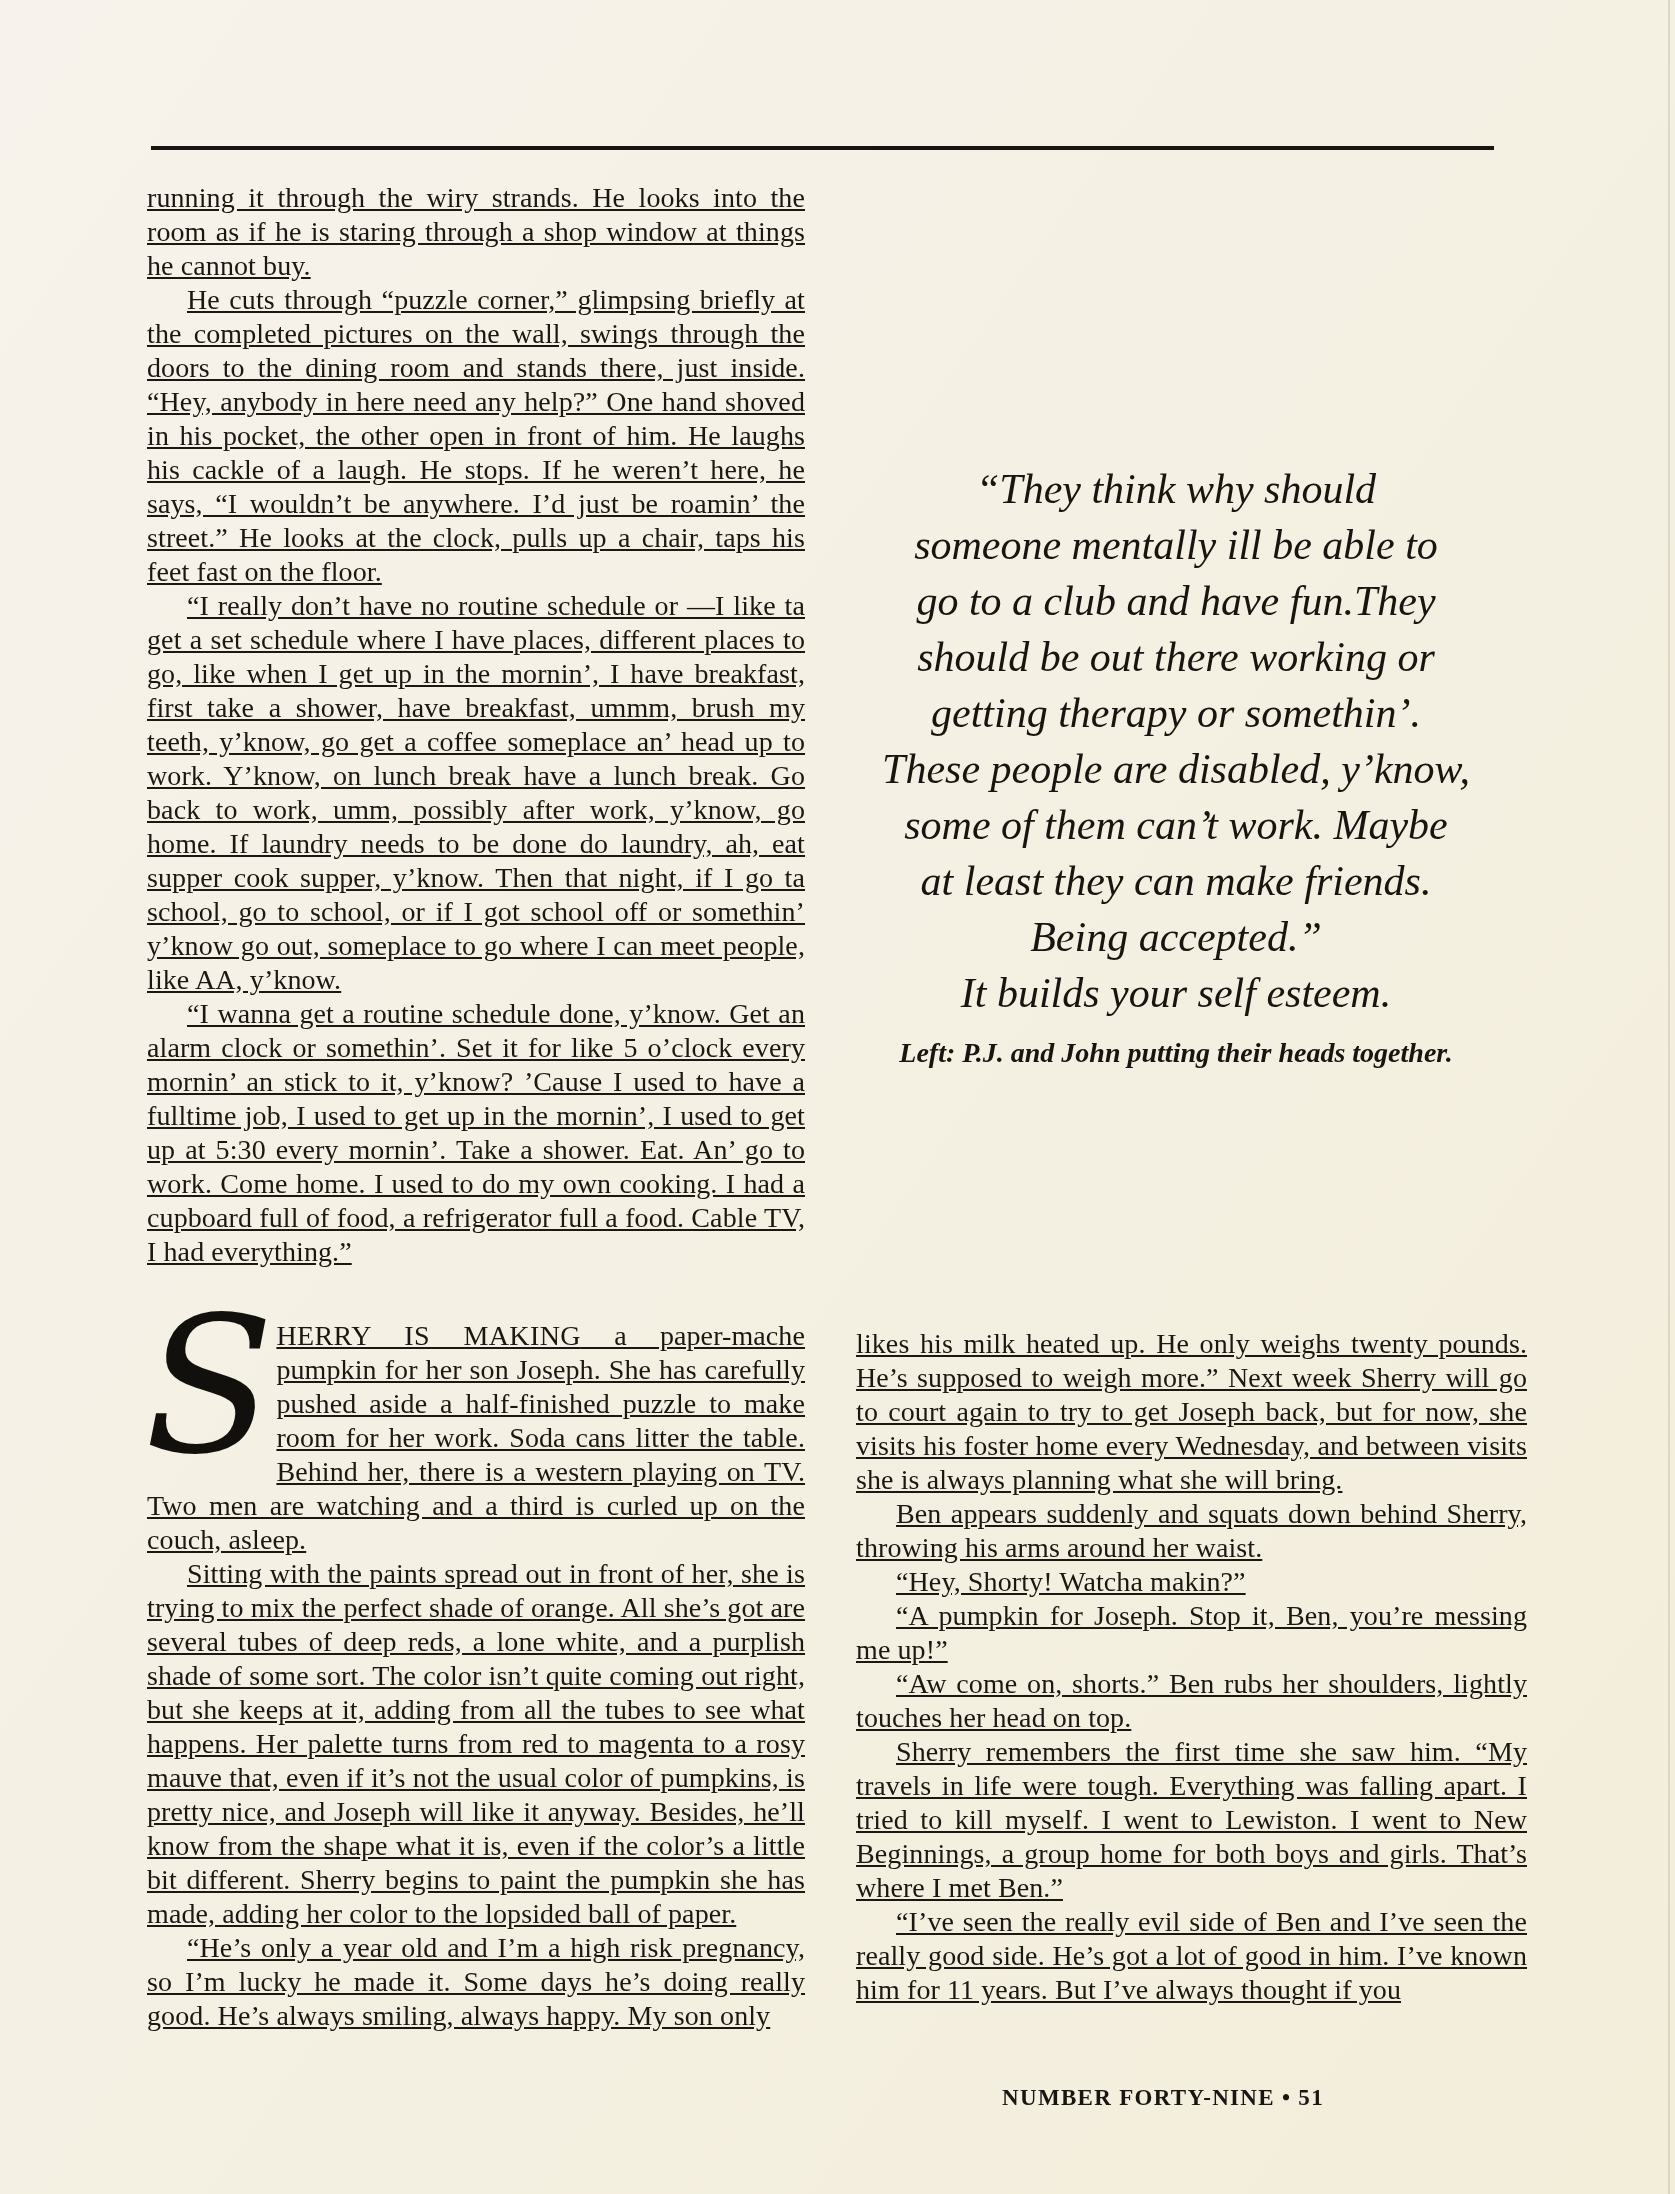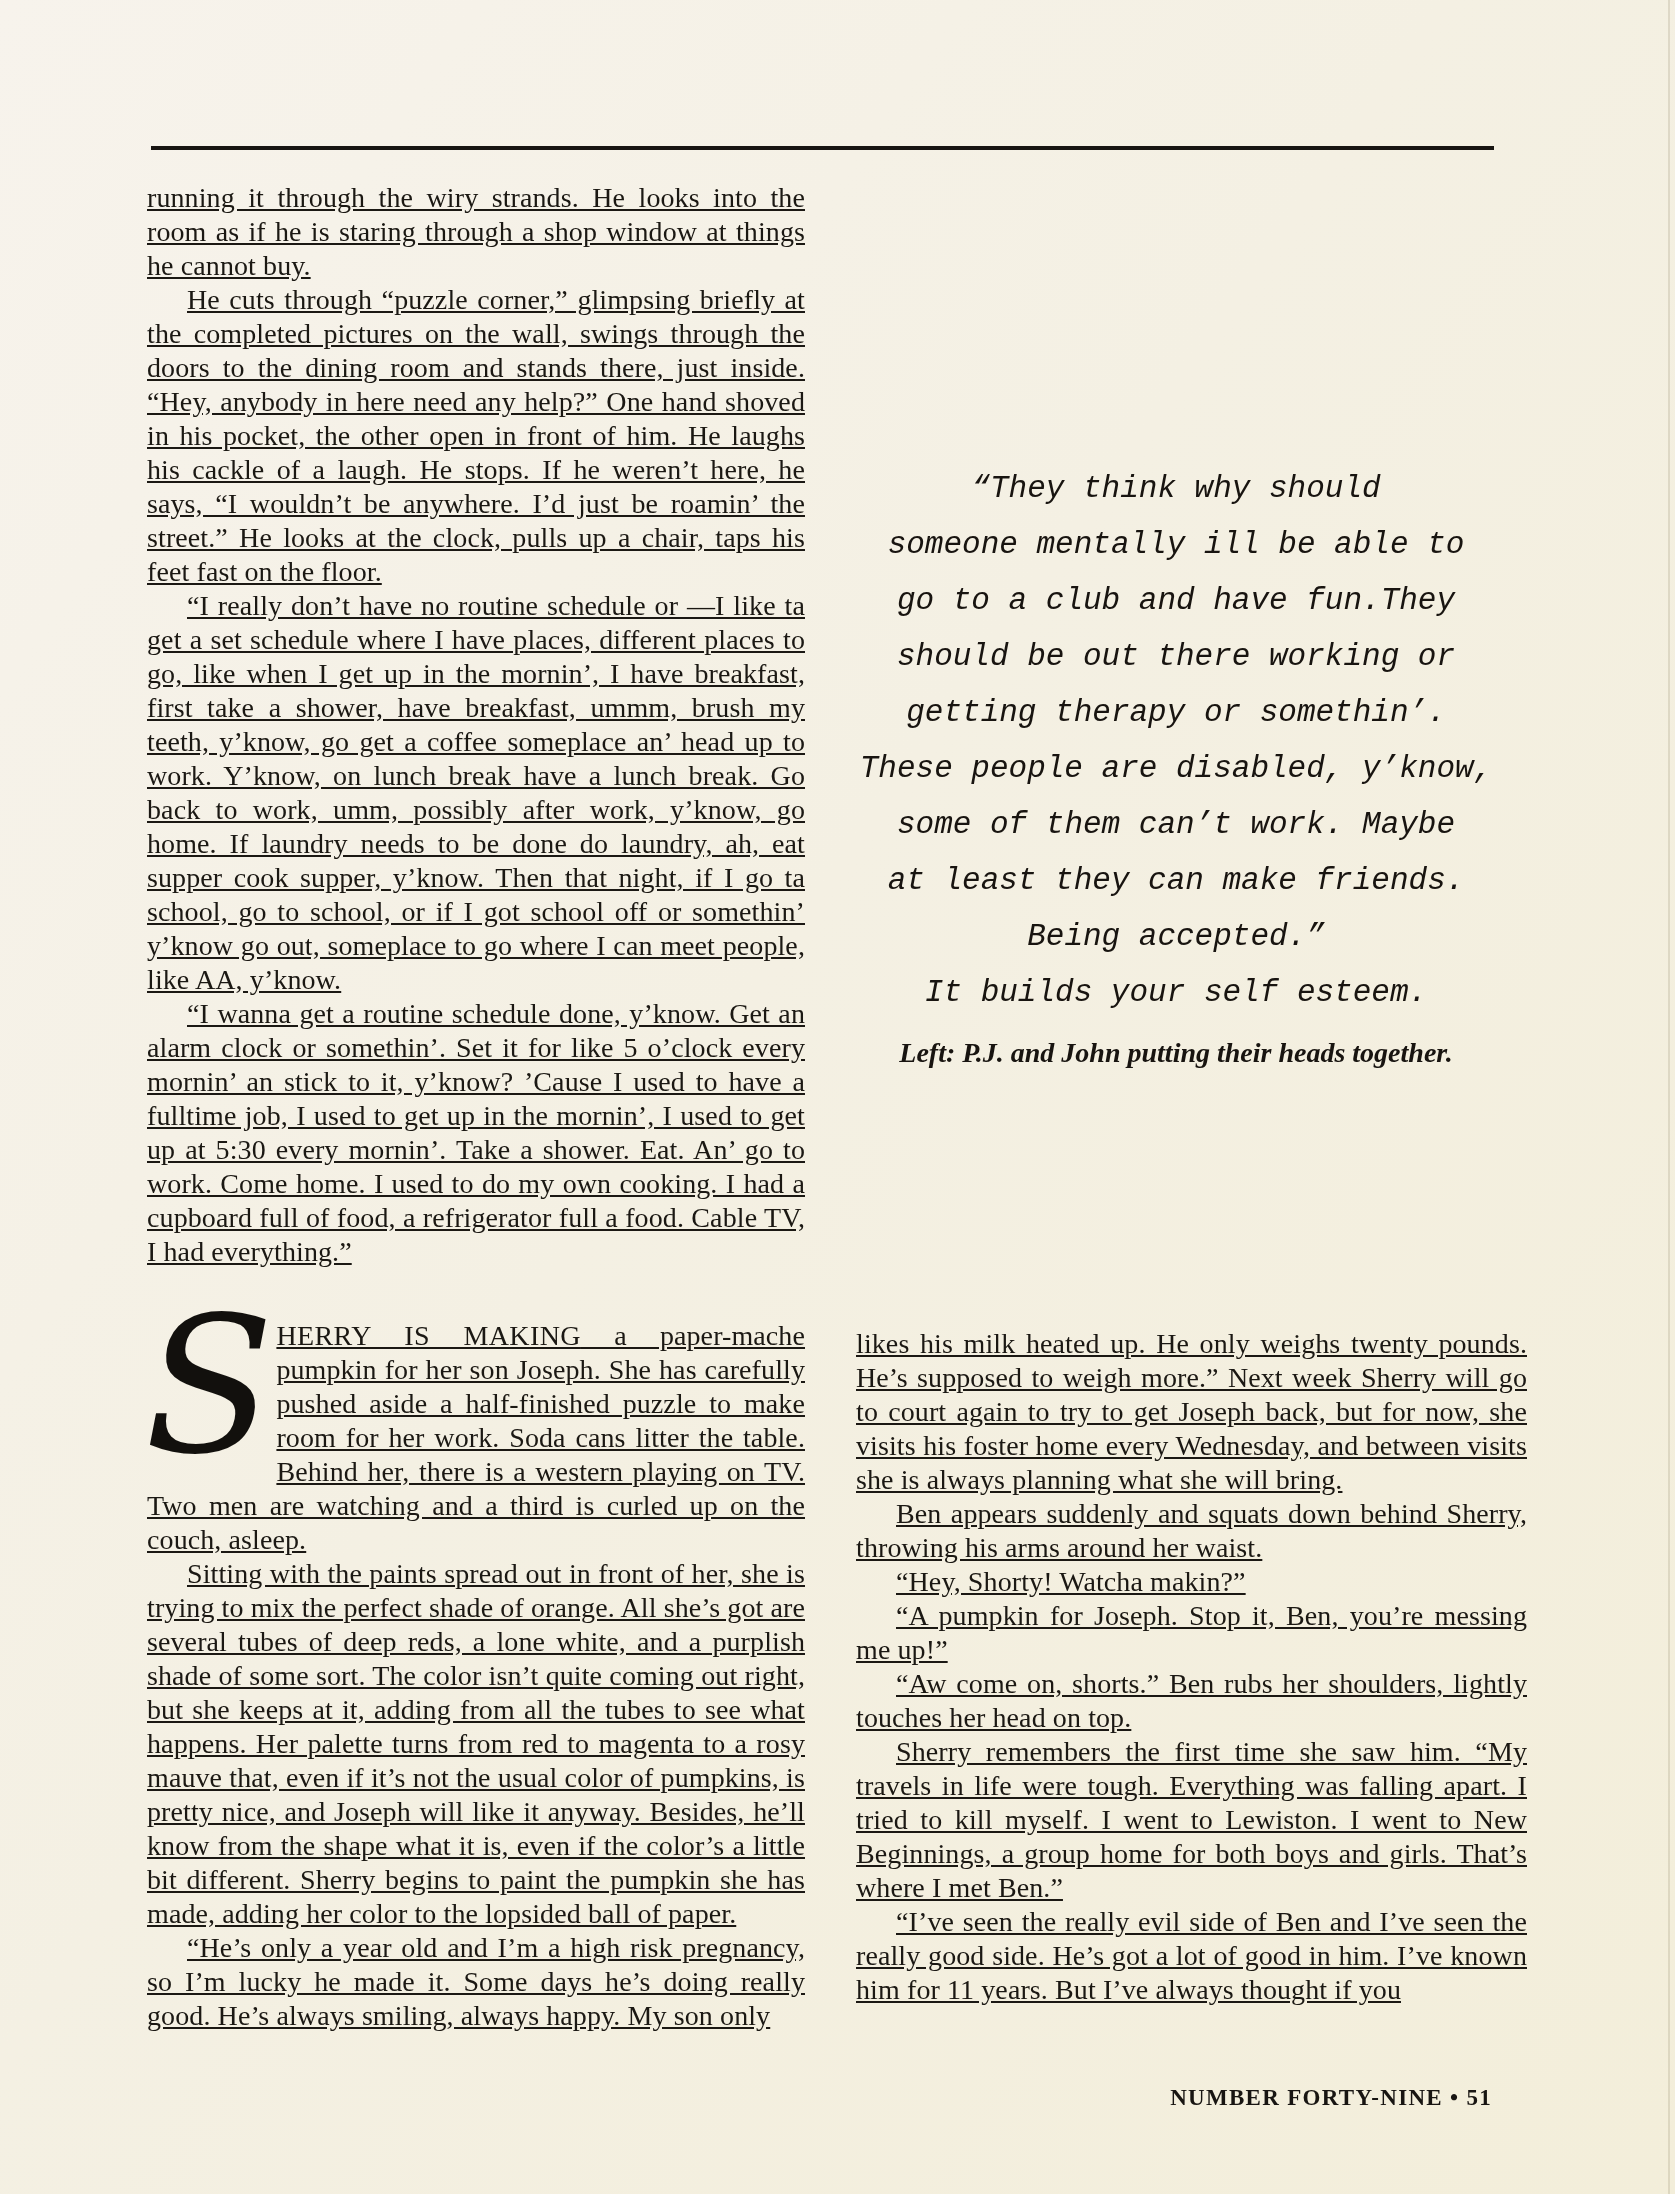--- a/index.html
+++ b/index.html
@@ -45,36 +45,35 @@
   .leadin {
     font-size: 28px;
     letter-spacing: 0.4px;
   }
   #pullquote {
     position: absolute; left: 825px; top: 461px; width: 702px;
     text-align: center;
   }
   #pullquote .qline {
     font-style: italic;
-    font-size: 31px;
+    font-size: 42px;
     line-height: 56px;
     color: #181410;
-    font-family: Liberation Mono, monospace;
   }
   #pullquote .caption {
     margin-top: 16.7px;
     font-style: italic;
     font-weight: 700;
     font-size: 28px;
     line-height: 29px;
     color: #181410;
   }
   #footer {
     position: absolute; left: 834px; top: 2085px; width: 658px;
-    text-align: right;
+    text-align: center;
     font-size: 23px;
     font-weight: 700;
     letter-spacing: 1.3px;
     color: #181512;
   }
 </style>
 </head>
 <body>
 
 <div class="scan-edge"></div>

